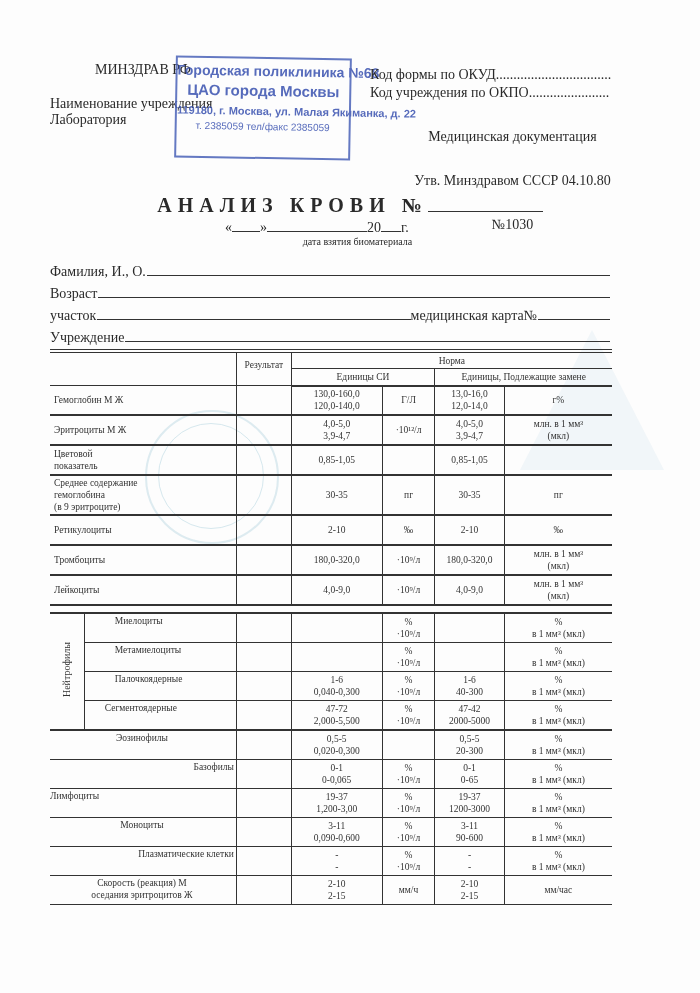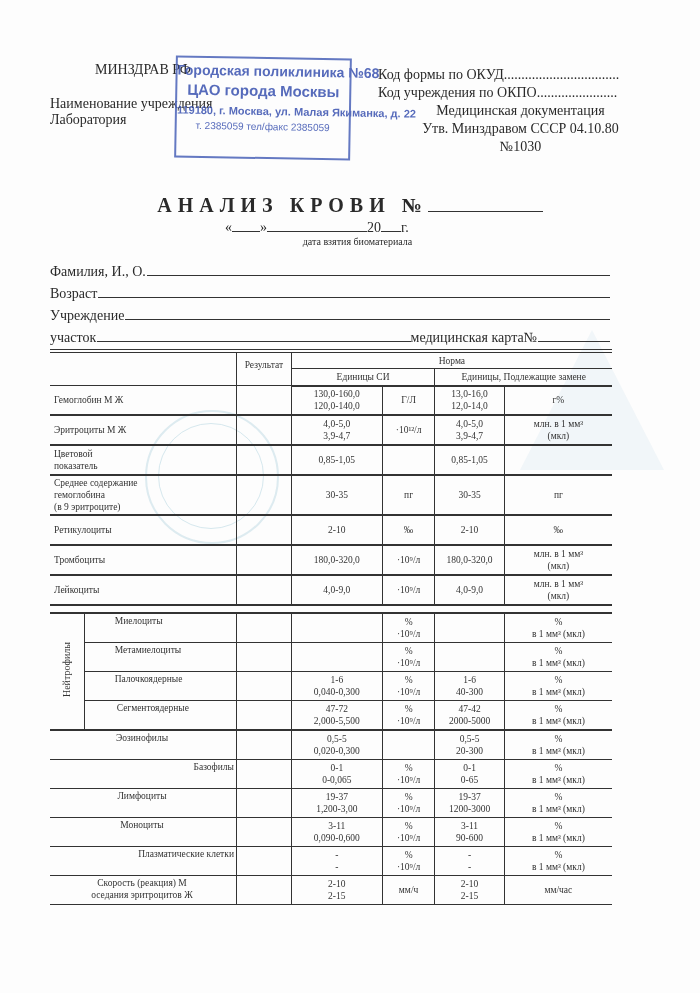--- a/index.html
+++ b/index.html
@@ -3,22 +3,22 @@
 <meta charset="utf-8">
 <style>
   html, body { margin: 0; padding: 0; }
   body {
     width: 700px; height: 993px; background: #fdfdfd; position: relative; overflow: hidden;
     font-family: "DejaVu Serif", "Liberation Serif", serif; color: #2a2a2a;
   }
   .abs { position: absolute; }
   .hdr-left { left: 50px; top: 62px; font-family: "Liberation Serif", serif; font-size: 14px; line-height: 16px; }
   .hdr-left .ministry { padding-left: 45px; }
-  .hdr-right { left: 378px; top: 66px; width: 260px; font-family: "Liberation Serif", serif; font-size: 14px; line-height: 18px; }
-  .hdr-right .c { text-align: center; padding-left: 25px; }
+  .hdr-right { left: 370px; top: 66px; width: 260px; font-family: "Liberation Serif", serif; font-size: 14px; line-height: 18px; }
+  .hdr-right .c { text-align: center; padding-left: 25px; margin-top: 26px; }
   .stamp {
     left: 175px; top: 57px; width: 172px; height: 98px; border: 2px solid #4a62b8;
     color: #3a52b0; font-family: "Liberation Sans", sans-serif; opacity: 0.85; transform: rotate(1deg);
   }
   .stamp div { text-align: center; white-space: nowrap; }
   .stamp .s1 { font-size: 14px; font-weight: bold; margin-top: 4px; }
   .stamp .s2 { font-size: 15px; font-weight: bold; margin-top: 3px; }
   .stamp .s3 { font-size: 11px; font-weight: bold; margin-top: 6px; }
   .stamp .s4 { font-size: 10px; margin-top: 4px; }
   .round-stamp { left: 145px; top: 410px; width: 130px; height: 130px; border-radius: 50%; border: 2px solid #cfe3ea; opacity: 0.7; }
@@ -86,28 +86,28 @@
 <div class="abs fields">
   <div class="field">
       <span>Фамилия, И., О.</span>
       <span class="fill"></span>
     </div>
   <div class="field">
       <span>Возраст</span>
       <span class="fill"></span>
     </div>
   <div class="field">
-      <span>Учреждение</span>
-      <span class="fill"></span>
-    </div>
-  <div class="field">
       <span>участок</span>
       <span class="fill"></span>
       <span>медицинская карта№</span>
       <span class="fill short"></span>
+    </div>
+  <div class="field">
+      <span>Учреждение</span>
+      <span class="fill"></span>
     </div>
 </div>
 <div class="abs sep-line"></div>
 
 <table class="blood" id="tbl">
   <colgroup>
     <col style="width:30px">
       <col style="width:153px">
       <col style="width:55px">
       <col style="width:92px">
@@ -227,21 +227,21 @@
         <td class="" style="white-space:pre-line;">1-6
 0,040-0,300</td>
         <td class="" style="white-space:pre-line;">%
 ·10⁹/л</td>
         <td class="" style="white-space:pre-line;">1-6
 40-300</td>
         <td class="last" style="white-space:pre-line;">%
 в 1 мм³ (мкл)</td>
       </tr>
       <tr>
-        <td class="subname" style="white-space:pre-line;height:26px;padding-left:32px">Сегментоядерные</td>
+        <td class="subname" style="white-space:pre-line;height:26px;padding-left:20px">Сегментоядерные</td>
         <td></td>
         <td class="" style="white-space:pre-line;">47-72
 2,000-5,500</td>
         <td class="" style="white-space:pre-line;">%
 ·10⁹/л</td>
         <td class="" style="white-space:pre-line;">47-42
 2000-5000</td>
         <td class="last" style="white-space:pre-line;">%
 в 1 мм³ (мкл)</td>
       </tr>
@@ -264,21 +264,21 @@
         <td class="" style="white-space:pre-line;">0-1
 0-0,065</td>
         <td class="" style="white-space:pre-line;">%
 ·10⁹/л</td>
         <td class="" style="white-space:pre-line;">0-1
 0-65</td>
         <td class="last" style="white-space:pre-line;">%
 в 1 мм³ (мкл)</td>
       </tr>
       <tr>
-        <td colspan="2" class="name" style="white-space:pre-line;height:26px;vertical-align:top;text-align:center;padding-left:0">Лимфоциты</td>
+        <td colspan="2" class="name" style="white-space:pre-line;height:26px;vertical-align:top;text-align:left;padding-left:0">Лимфоциты</td>
         <td style=""></td>
         <td class="" style="white-space:pre-line;">19-37
 1,200-3,00</td>
         <td class="" style="white-space:pre-line;">%
 ·10⁹/л</td>
         <td class="" style="white-space:pre-line;">19-37
 1200-3000</td>
         <td class="last" style="white-space:pre-line;">%
 в 1 мм³ (мкл)</td>
       </tr>

